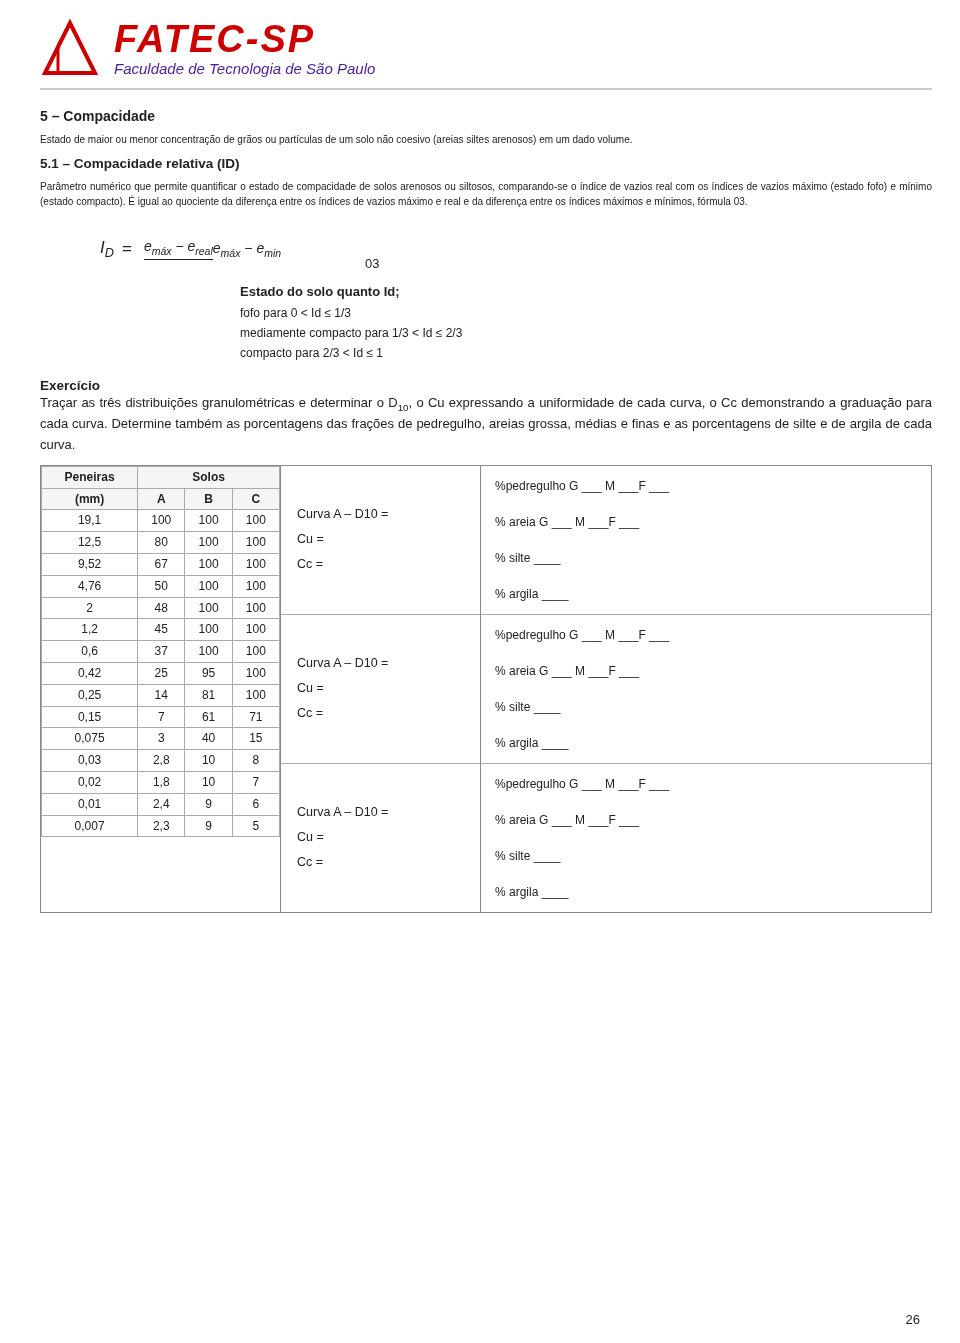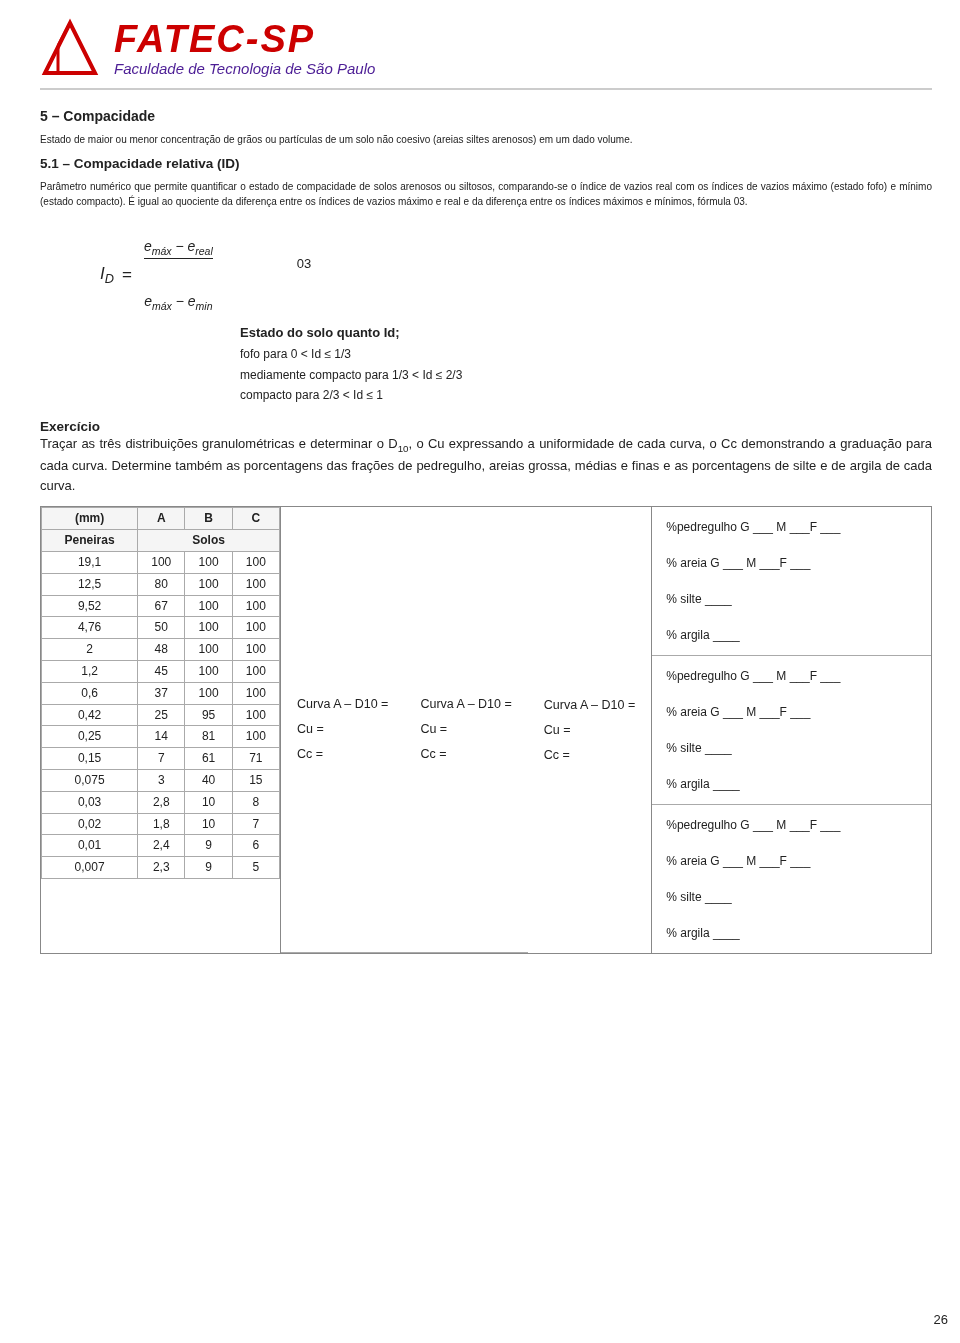--- a/index.html
+++ b/index.html
@@ -72,24 +72,23 @@
       align-items: flex-start;
       margin: 28px 0 10px 60px;
     }
     .formula-left {
       display: flex;
       align-items: center;
       font-size: 15px;
     }
     .fraction {
       display: inline-flex;
-      flex-direction: column;
+      flex-direction: row;
       align-items: center;
       margin: 0 4px;
-      gap: 32px;
     }
     .fraction .numer {
       border-bottom: 1.5px solid #222;
       padding-bottom: 2px;
       font-style: italic;
       font-size: 14px;
       white-space: nowrap;
     }
     .fraction .denom {
       padding-top: 2px;
@@ -152,21 +151,21 @@
       line-height: 1.4;
     }
     .col-peneiras table thead tr th {
       background: #f5f5f5;
       font-weight: bold;
     }
     .col-curvas {
       min-width: 200px;
       border-right: 1.5px solid #888;
       display: flex;
-      flex-direction: row;
+      flex-direction: column;
     }
     .curva-cell {
       flex: 1;
       border-bottom: 1px solid #aaa;
       padding: 10px 16px;
       font-size: 12.5px;
       line-height: 2;
       display: flex;
       flex-direction: column;
       justify-content: center;
@@ -191,21 +190,21 @@
       gap: 12px;
     }
     .resultado-cell:last-child {
       border-bottom: none;
     }
 
     
     .page-number {
       position: absolute;
       bottom: 16px;
-      right: 12px;
+      right: 40px;
       font-size: 13px;
     }
 
     sub { font-size: 0.75em; }
 
     .italic { font-style: italic; }
   </style>
 </head>
 <body>
 
@@ -259,28 +258,28 @@
       <span>Traçar as três distribuições granulométricas e determinar o D</span><span><sub>10</sub></span><span>, o Cu expressando a uniformidade de cada curva, o Cc demonstrando a graduação para cada curva. Determine também as porcentagens das frações de pedregulho, areias grossa, médias e finas e as porcentagens de silte e de argila de cada curva.</span>
     </div>
   </div>
 
   <div class="table-area">
 
     <div class="col-peneiras">
       <table>
         <thead>
           <tr>
+            <th colspan="1">Peneiras</th>
+            <th colspan="3">Solos</th>
+          </tr>
+          <tr>
             <th>(mm)</th>
             <th>A</th>
             <th>B</th>
             <th>C</th>
-          </tr>
-          <tr>
-            <th colspan="1">Peneiras</th>
-            <th colspan="3">Solos</th>
           </tr>
         </thead>
         <tbody id="peneiras-tbody">
         <tr>
               <td>19,1</td>
               <td>100</td>
               <td>100</td>
               <td>100</td>
             </tr>
             <tr>

